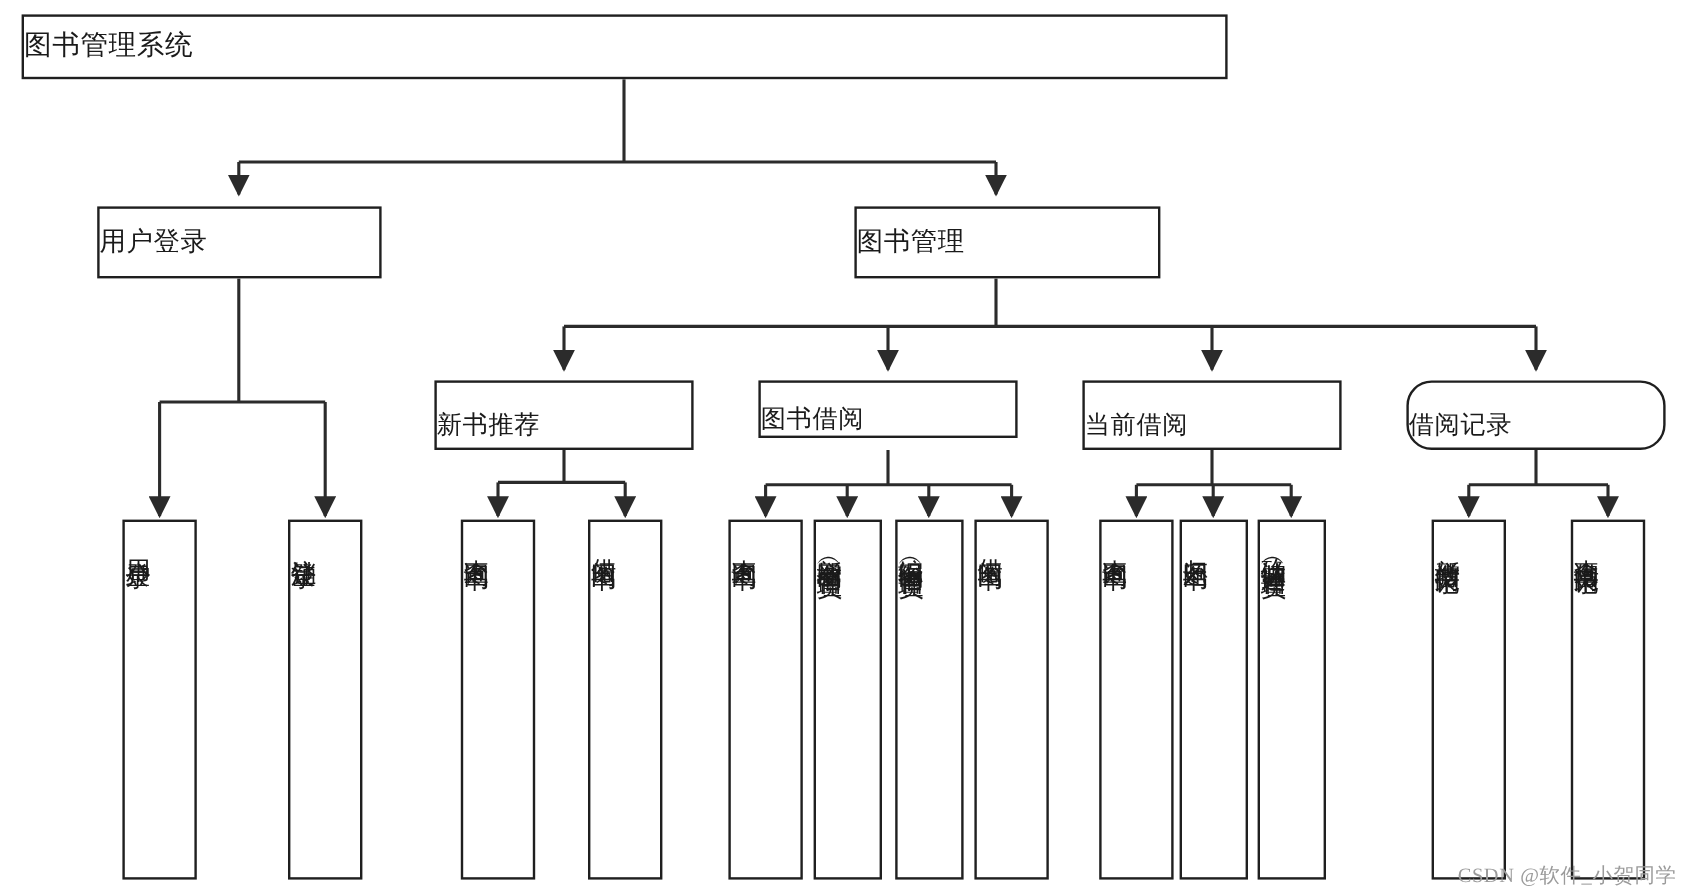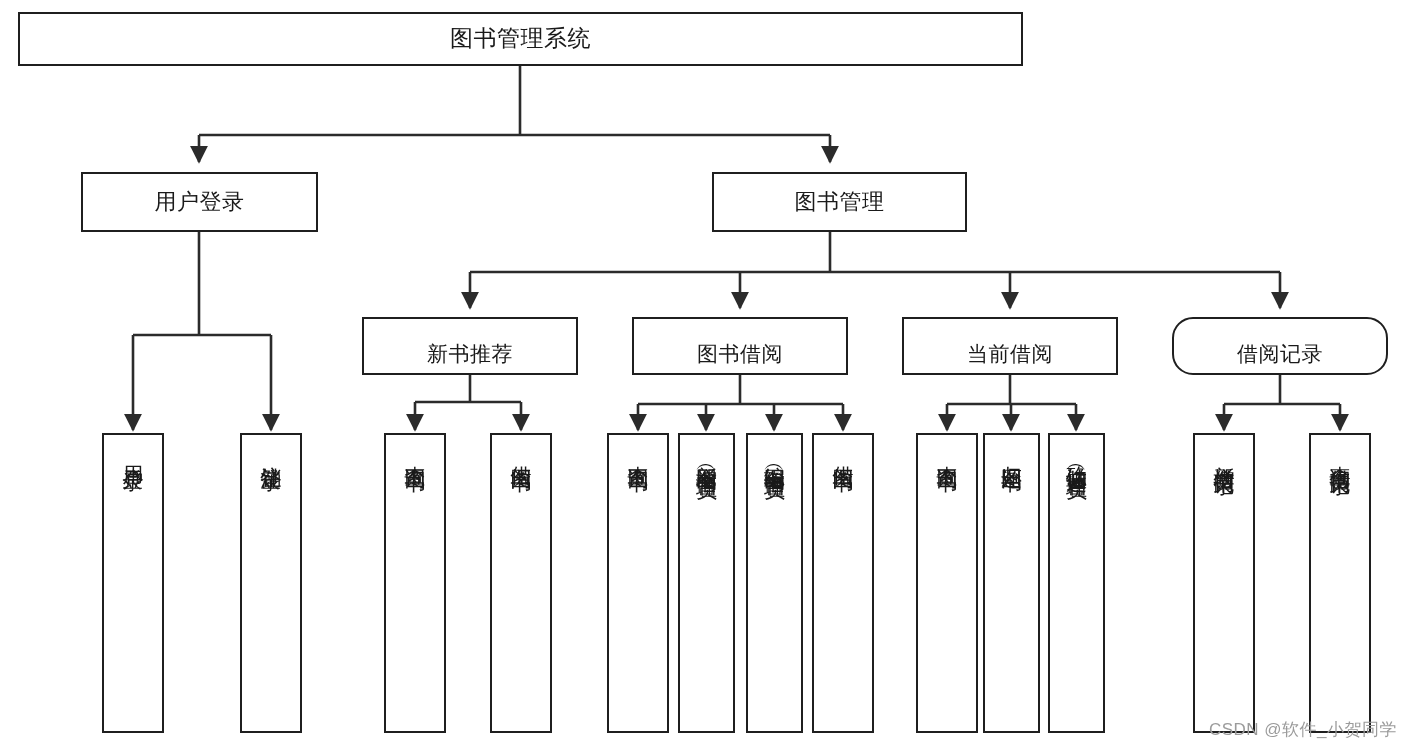--- a/index.html
+++ b/index.html
@@ -26,21 +26,20 @@
     height: 747px;
     pointer-events: none;
   }
   .node {
     position: absolute;
     box-sizing: border-box;
     background: #ffffff;
     border: 2px solid #1f1f1f;
     display: flex;
     align-items: center;
-    justify-content: center;
     text-align: center;
   }
   .node-label {
     color: #1a1a1a;
     line-height: 1.18;
     letter-spacing: 0.5px;
     white-space: pre-wrap;
   }
   .node.root .node-label  { font-size: 23px; }
   .node.level1 .node-label { font-size: 22px; }
@@ -57,21 +56,21 @@
     letter-spacing: 2px;
     max-height: 100%;
   }
   .watermark {
     position: absolute;
     right: 8px;
     bottom: 6px;
     font-size: 17px;
     color: #9b9b9b;
     letter-spacing: 0.5px;
-    font-family: Liberation Sans, sans-serif;
+    font-family: Liberation Serif, serif;
     margin-left: 17px;
   }
 </style>
 </head>
 <body>
 
 <div id="canvas">
 
   <svg class="wires" viewBox="0 0 1405 747" xmlns="http://www.w3.org/2000/svg">
     <defs>
@@ -133,21 +132,21 @@
   </div>
 
   <div class="node level1" style="left:712px; top:172px; width:255px; height:60px;">
     <span class="node-label">图书管理</span>
   </div>
 
   <div class="node level2" style="left:362px; top:317px; width:216px; height:58px;">
     <span class="node-label">新书推荐</span>
   </div>
 
-  <div class="node level2" style="left:632px; top:317px; width:216px; height:58px;">
+  <div class="node level2" style="left:632px; top:317px; width:216px; height:48px;">
     <span class="node-label">图书借阅</span>
   </div>
 
   <div class="node level2" style="left:902px; top:317px; width:216px; height:58px;">
     <span class="node-label">当前借阅</span>
   </div>
 
   <div class="node level2" style="left:1172px; top:317px; width:216px; height:58px;border-radius:21px;">
     <span class="node-label">借阅记录</span>
   </div>

